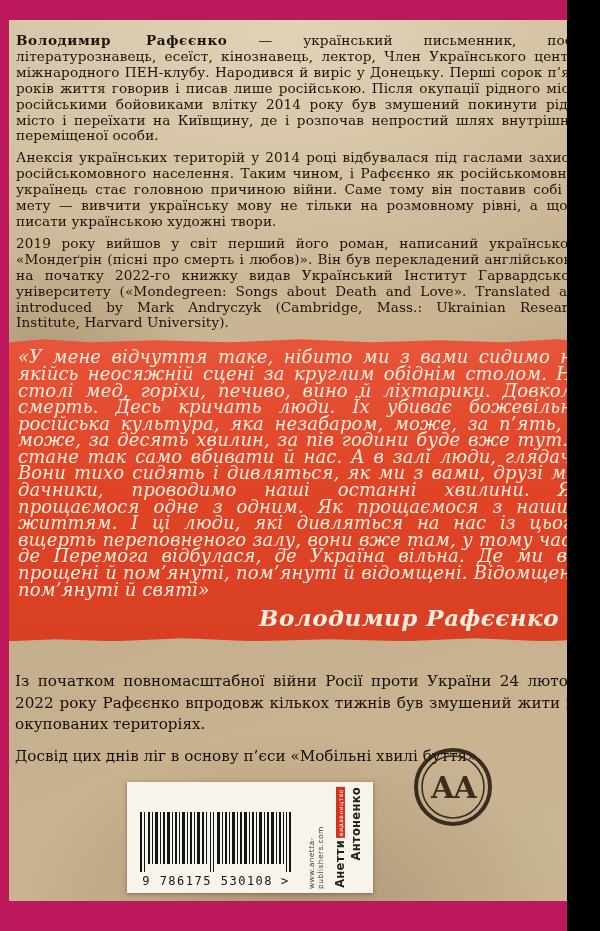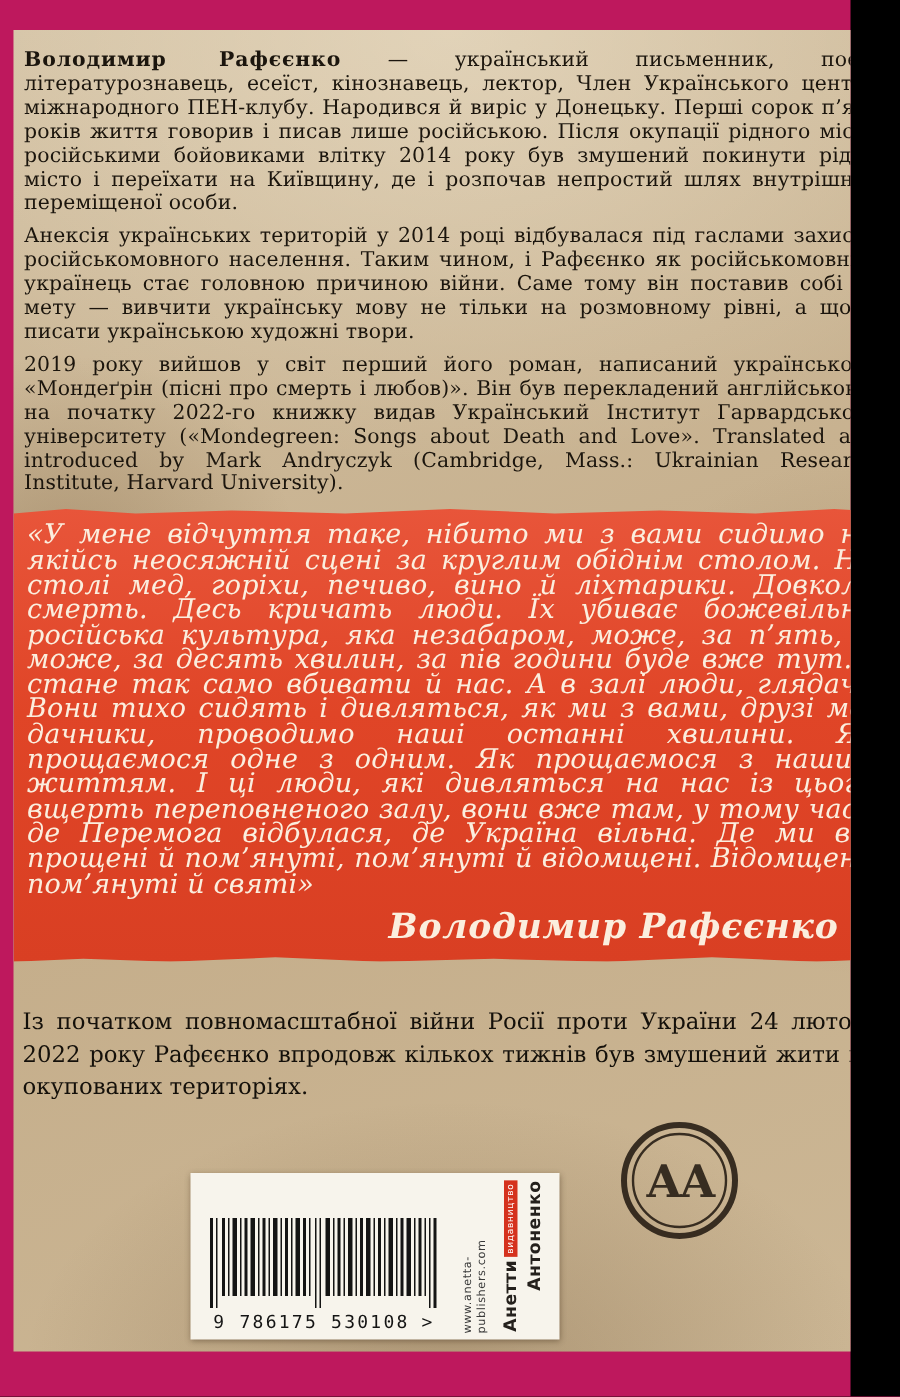--- a/index.html
+++ b/index.html
@@ -100,20 +100,21 @@
       <p class="bio">Анексія українських територій у 2014 році відбувалася під гаслами захисту російськомовного населення. Таким чином, і Рафєєнко як російськомовний українець стає головною причиною війни. Саме тому він поставив собі за мету — вивчити українську мову не тільки на розмовному рівні, а щоби писати українською художні твори.</p>
       <p class="bio">2019 року вийшов у світ перший його роман, написаний українською: «Мондеґрін (пісні про смерть і любов)». Він був перекладений англійською і на початку 2022-го книжку видав Український Інститут Гарвардського університету («Mondegreen: Songs about Death and Love». Translated and introduced by Mark Andryczyk (Cambridge, Mass.: Ukrainian Research Institute, Harvard University).</p>
     </div>
 
     <div class="band">
       <div class="band-quote">«У мене відчуття таке, нібито ми з вами сидимо на якійсь неосяжній сцені за круглим обіднім столом. На столі мед, горіхи, печиво, вино й ліхтарики. Довкола смерть. Десь кричать люди. Їх убиває божевільна російська культура, яка незабаром, може, за п’ять, а може, за десять хвилин, за пів години буде вже тут. І стане так само вбивати й нас. А в залі люди, глядачі. Вони тихо сидять і дивляться, як ми з вами, друзі мої дачники, проводимо наші останні хвилини. Як прощаємося одне з одним. Як прощаємося з нашим життям. І ці люди, які дивляться на нас із цього вщерть переповненого залу, вони вже там, у тому часі, де Перемога відбулася, де Україна вільна. Де ми всі прощені й пом’януті, пом’януті й відомщені. Відомщені, пом’януті й святі»</div>
       <div class="band-sign">Володимир Рафєєнко</div>
     </div>
 
     <p class="post">Із початком повномасштабної війни Росії проти України 24 лютого 2022 року Рафєєнко впродовж кількох тижнів був змушений жити на окупованих територіях.</p>
+    <p class="post">Досвід цих днів ліг в основу п’єси «Мобільні хвилі буття».</p>
 
     <div class="barcode-panel">
       <div class="barcode-main">
         <svg width="152" height="60" viewBox="0 0 152 60" xmlns="http://www.w3.org/2000/svg">
           <rect class="guard" x="0" y="0" width="2" height="60"></rect>
             <rect class="guard" x="4" y="0" width="1" height="60"></rect>
           <rect class="bar" x="8" y="0" width="2" height="52"></rect>
             <rect class="bar" x="12" y="0" width="1" height="52"></rect>
           <rect class="bar" x="15" y="0" width="3" height="52"></rect>
             <rect class="bar" x="20" y="0" width="1" height="52"></rect>

